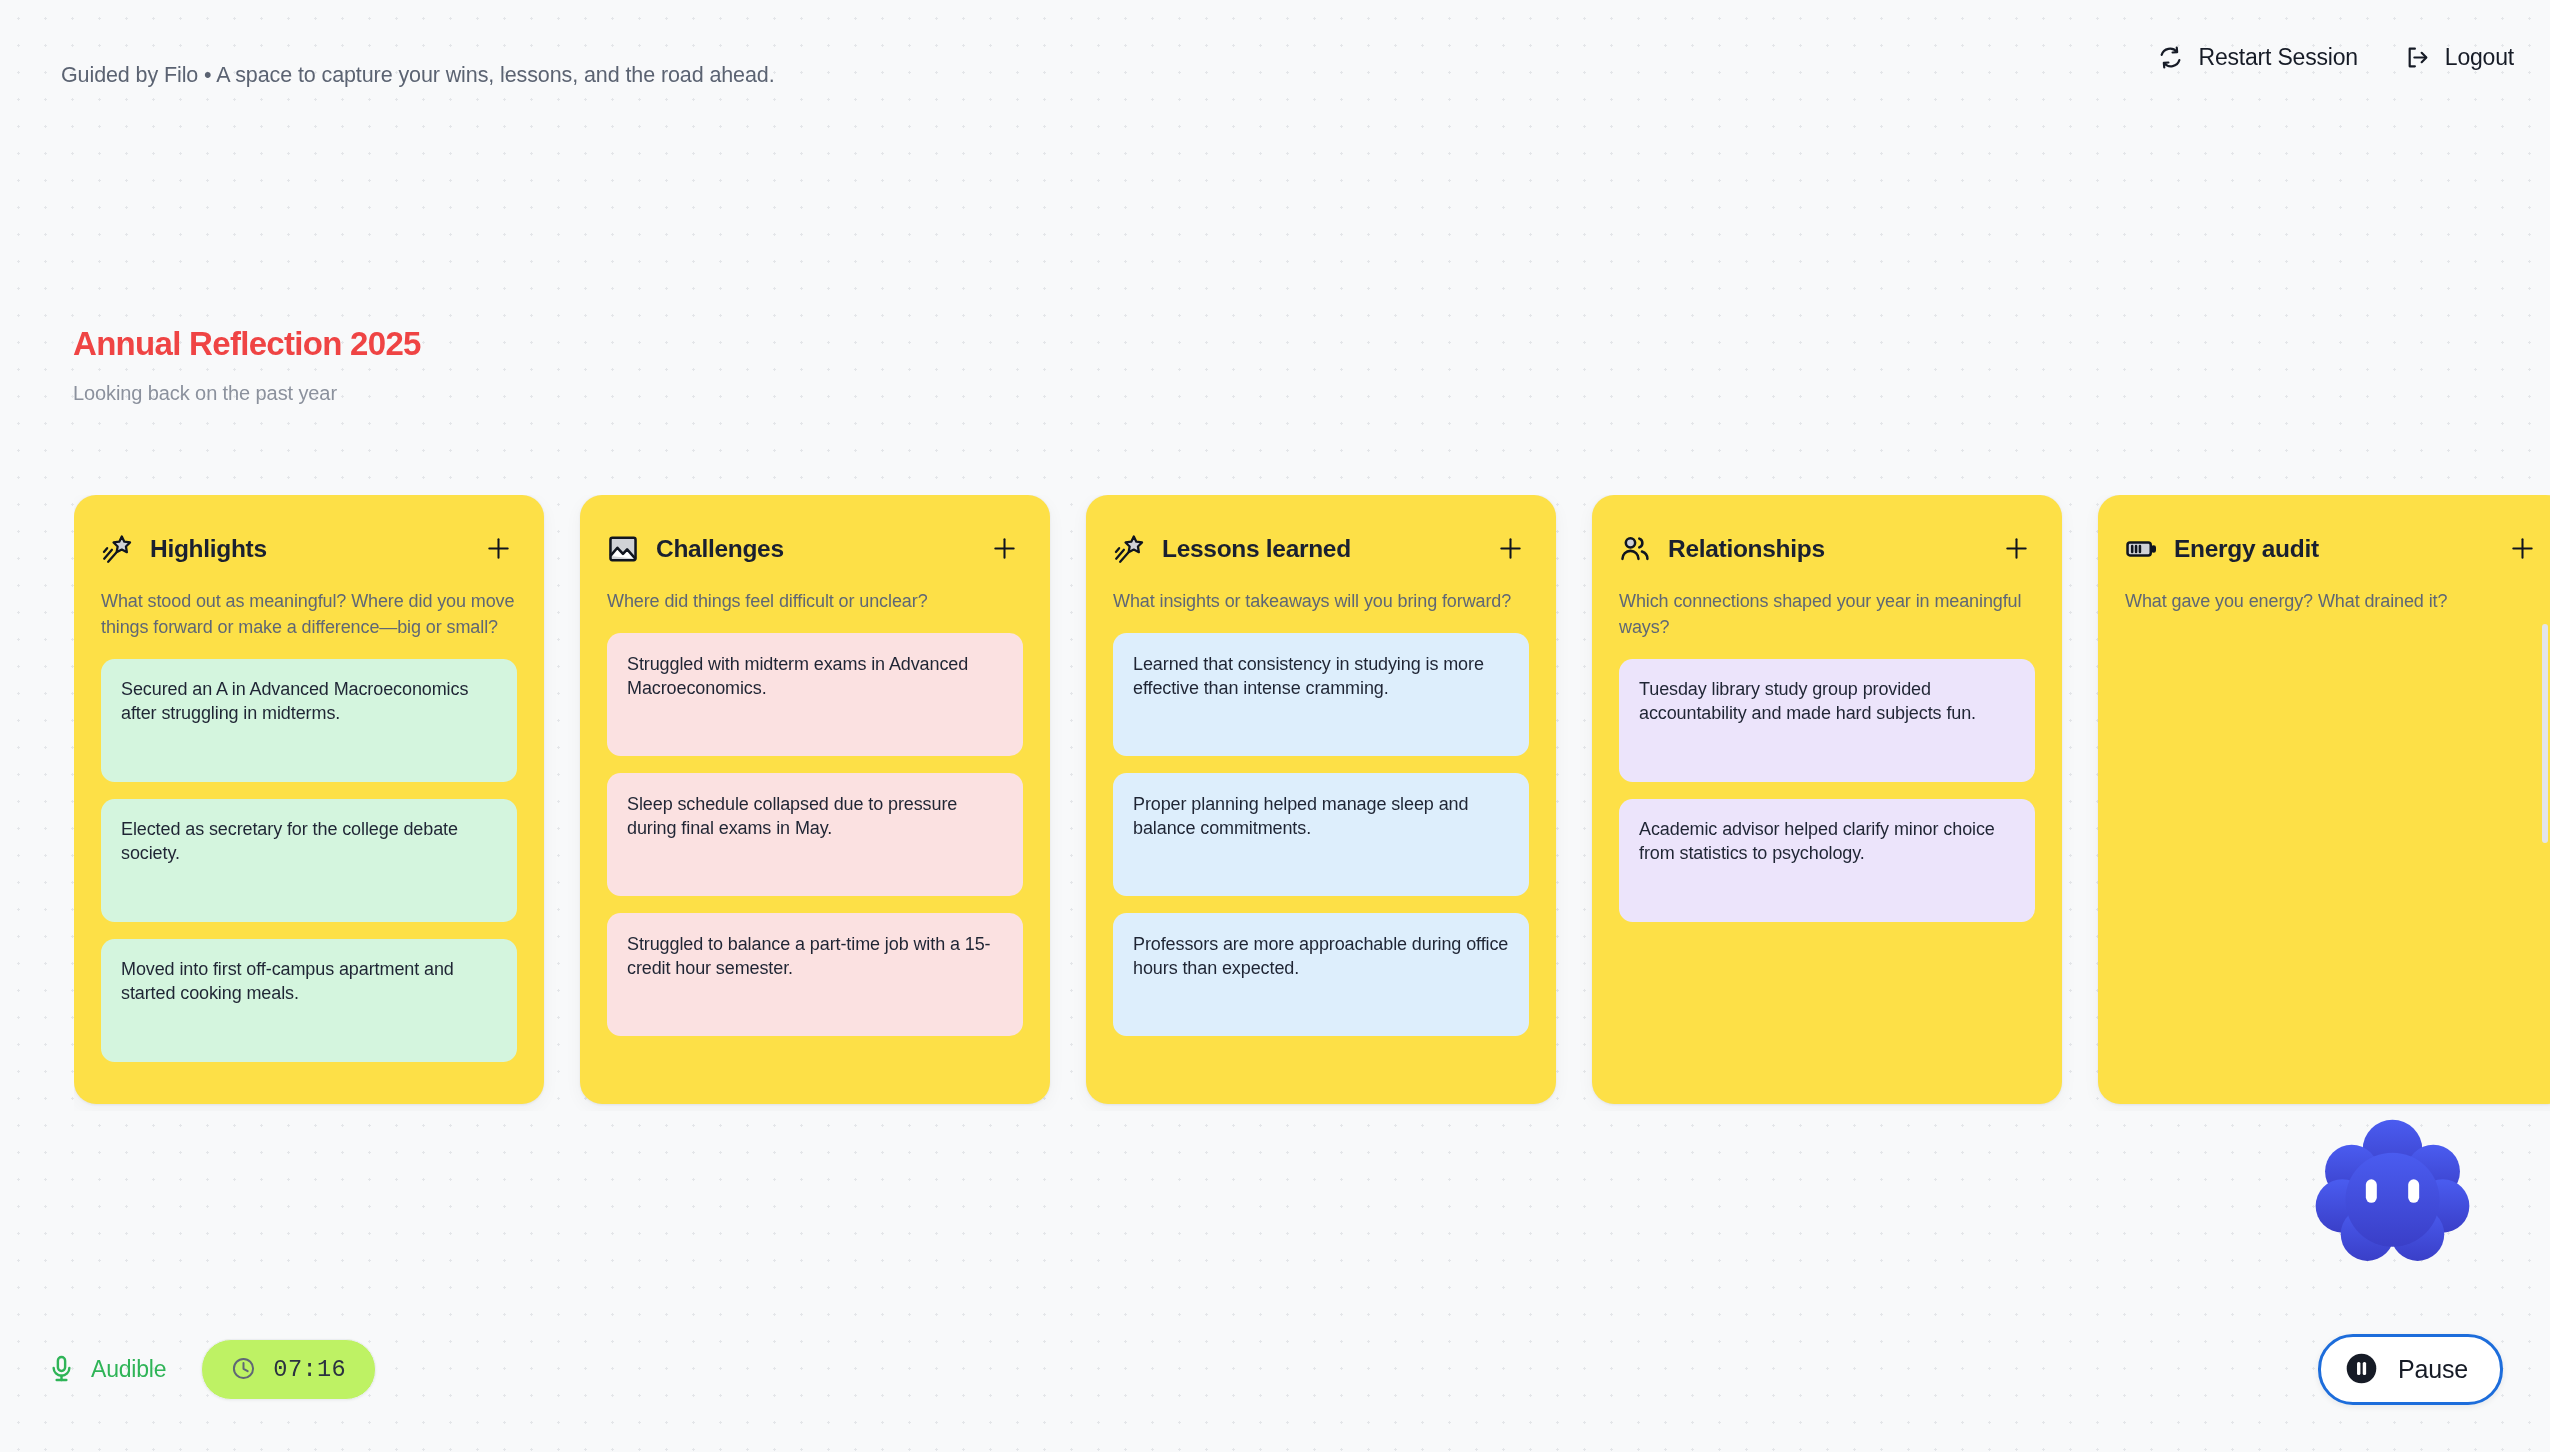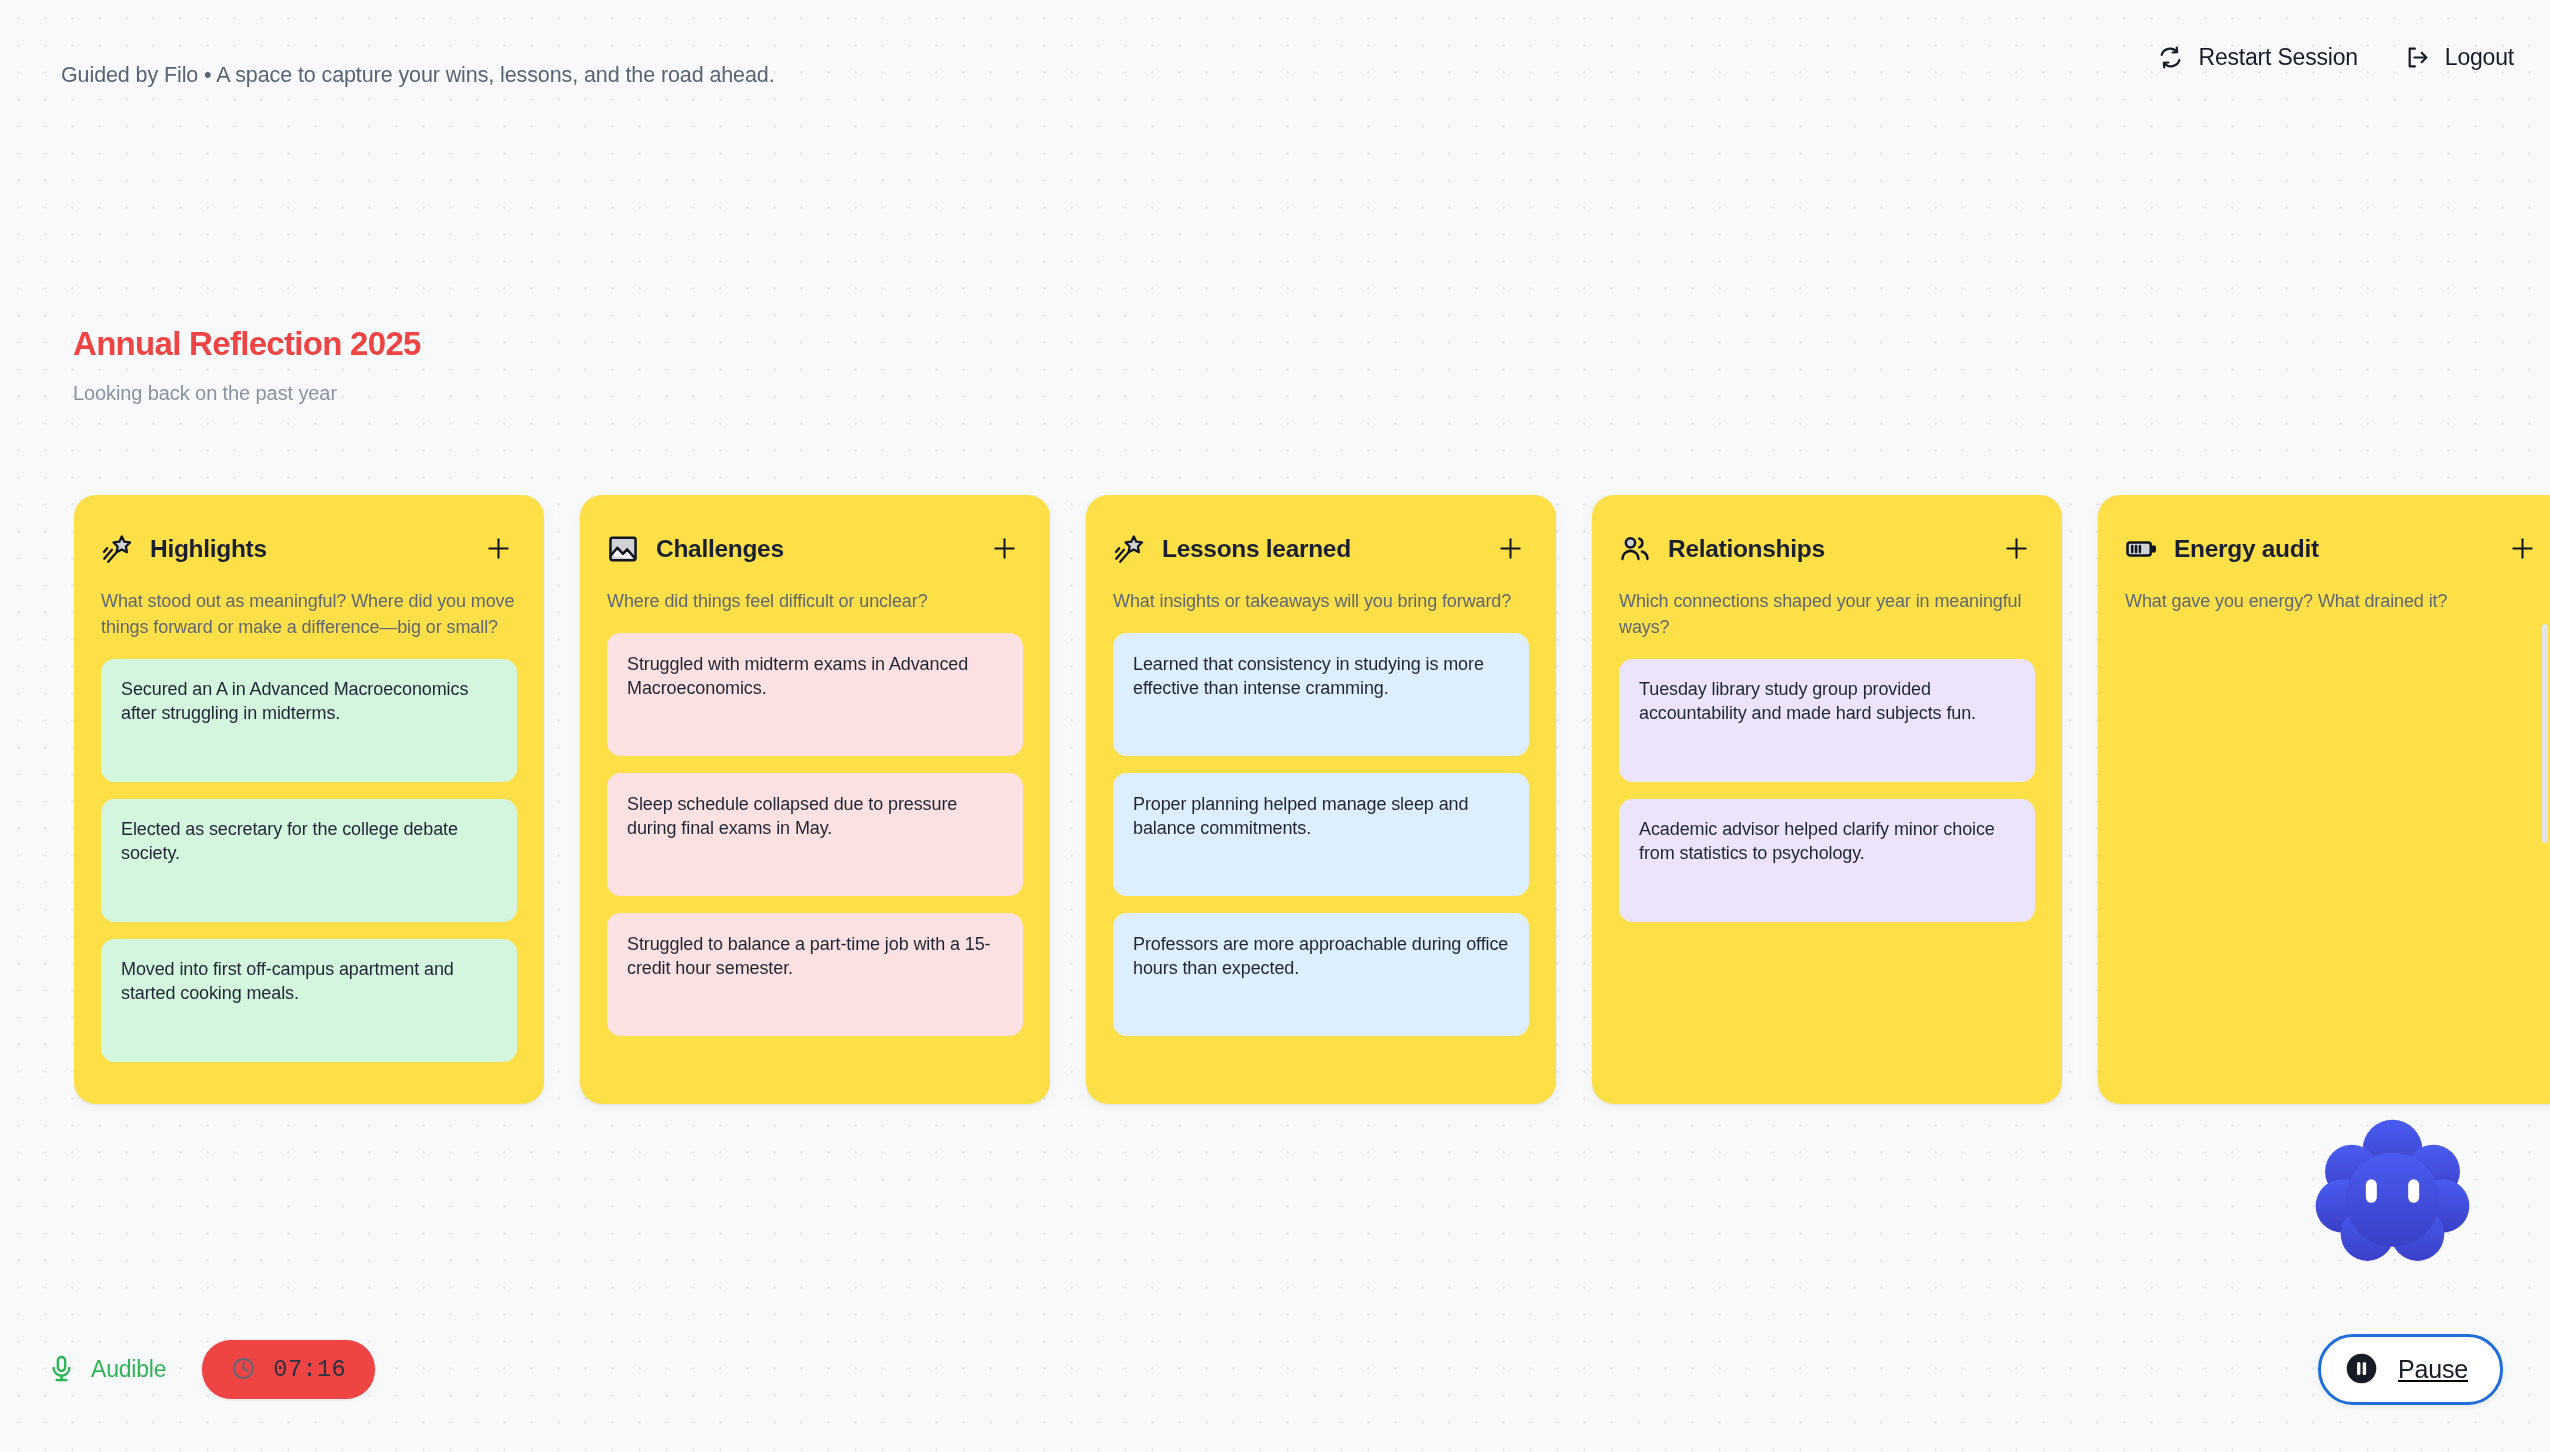--- a/index.html
+++ b/index.html
@@ -210,21 +210,21 @@
     color: #2fb457;
     font-weight: 500;
     letter-spacing: -0.2px;
   }
 
   .timer-pill {
     margin-left: 15px;
     height: 61px;
     padding: 0 29px;
     border-radius: 30px;
-    background: #ef4444;
+    background: #bef264;
     border: 1.3px solid #eceef1;
     box-shadow: 0 0.8px 2.5px rgba(16,24,40,0.05);
     display: flex;
     align-items: center;
     gap: 17px;
     cursor: pointer;
   }
 
   .timer-text {
     font-family: "Liberation Mono", "DejaVu Sans Mono", monospace;
@@ -241,21 +241,20 @@
     padding: 0 32px 0 22px;
     border-radius: 35px;
     background: #ffffff;
     border: 3.4px solid #1d6ddb;
     display: flex;
     align-items: center;
     gap: 18.6px;
     cursor: pointer;
     font-family: inherit;
     box-shadow: 0 1.7px 6.7px rgba(16,24,40,0.08);
-    text-decoration: underline;
   }
 
   .pause-label {
     font-size: 25px;
     color: #161b26;
     letter-spacing: -0.2px;
   }
 
   
   .scroll-hint {

